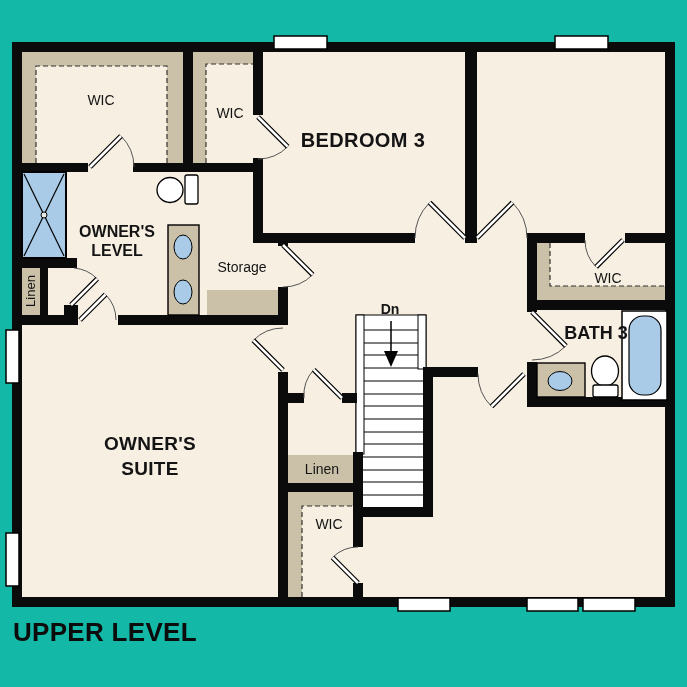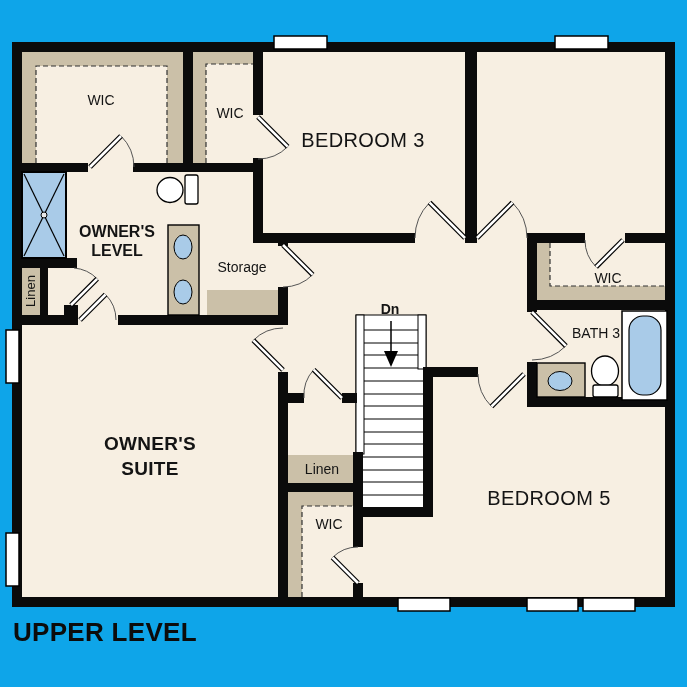--- a/index.html
+++ b/index.html
@@ -1,24 +1,24 @@
 <!DOCTYPE html>
 <html><head>
 <meta charset="utf-8">
 <style>
   html,body{margin:0;padding:0;background:#ffffff;}
-  .page{position:relative;width:687px;height:687px;background:#0ea5e9;overflow:hidden;
+  .page{position:relative;width:687px;height:687px;background:#14b8a6;overflow:hidden;
         font-family:"Liberation Sans",sans-serif;}
   .plan-svg{position:absolute;left:0;top:0;}
   .lbl{position:absolute;transform:translate(-50%,-50%);color:#141414;white-space:nowrap;
        text-align:center;line-height:1.05;}
-  .lbl.big{font-weight:normal;font-size:20px;letter-spacing:0.4px;}
+  .lbl.big{font-weight:bold;font-size:20px;letter-spacing:0.4px;}
   .lbl.big2{font-weight:bold;font-size:19px;line-height:1.3;letter-spacing:0.3px;}
   .lbl.med2{font-weight:bold;font-size:16px;line-height:1.2;}
-  .lbl.med{font-weight:normal;font-size:14px;}
+  .lbl.med{font-weight:bold;font-size:18px;}
   .lbl.small{font-size:14px;}
   .lbl.rot{transform:translate(-50%,-50%) rotate(-90deg);font-size:13px;}
   .plan-title{position:absolute;left:13px;top:617px;font-weight:bold;font-size:26px;
               color:#0c0c0c;letter-spacing:0.3px;}
 </style>
 </head>
 <body>
 
 <div class="page">
 
@@ -205,17 +205,16 @@
 <div class="lbl small" style="left:608px;top:278px;">WIC</div>
 <div class="lbl med" style="left:596px;top:333px;">BATH 3</div>
 <div class="lbl small" style="left:390px;top:309px;font-weight:bold;">Dn</div>
 <div class="lbl big2" style="left:150px;top:457px;">
   <span>OWNER'S</span><br>
   <span>SUITE</span>
 </div>
 <div class="lbl small" style="left:322px;top:469px;">Linen</div>
 <div class="lbl small" style="left:329px;top:524px;">WIC</div>
 <div class="lbl rot" style="left:31px;top:291px;">Linen</div>
-<div class="lbl big" style="left:549px;top:498px;">BEDROOM 5</div>
 
 <div class="plan-title">UPPER LEVEL</div>
 
 </div>
 
 </body></html>

